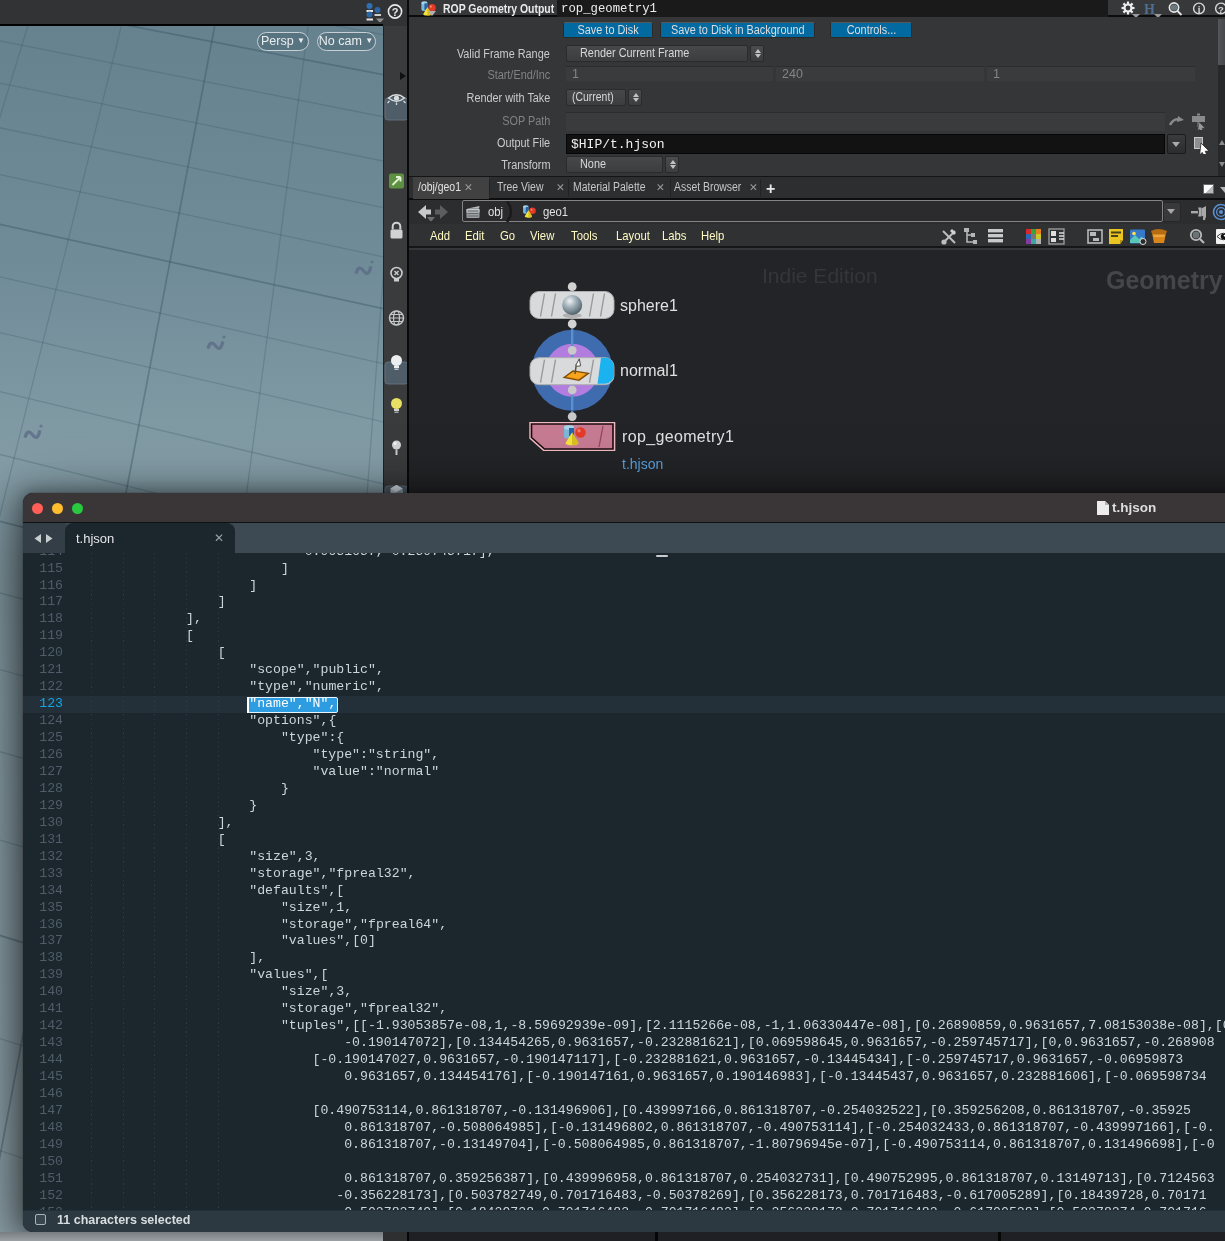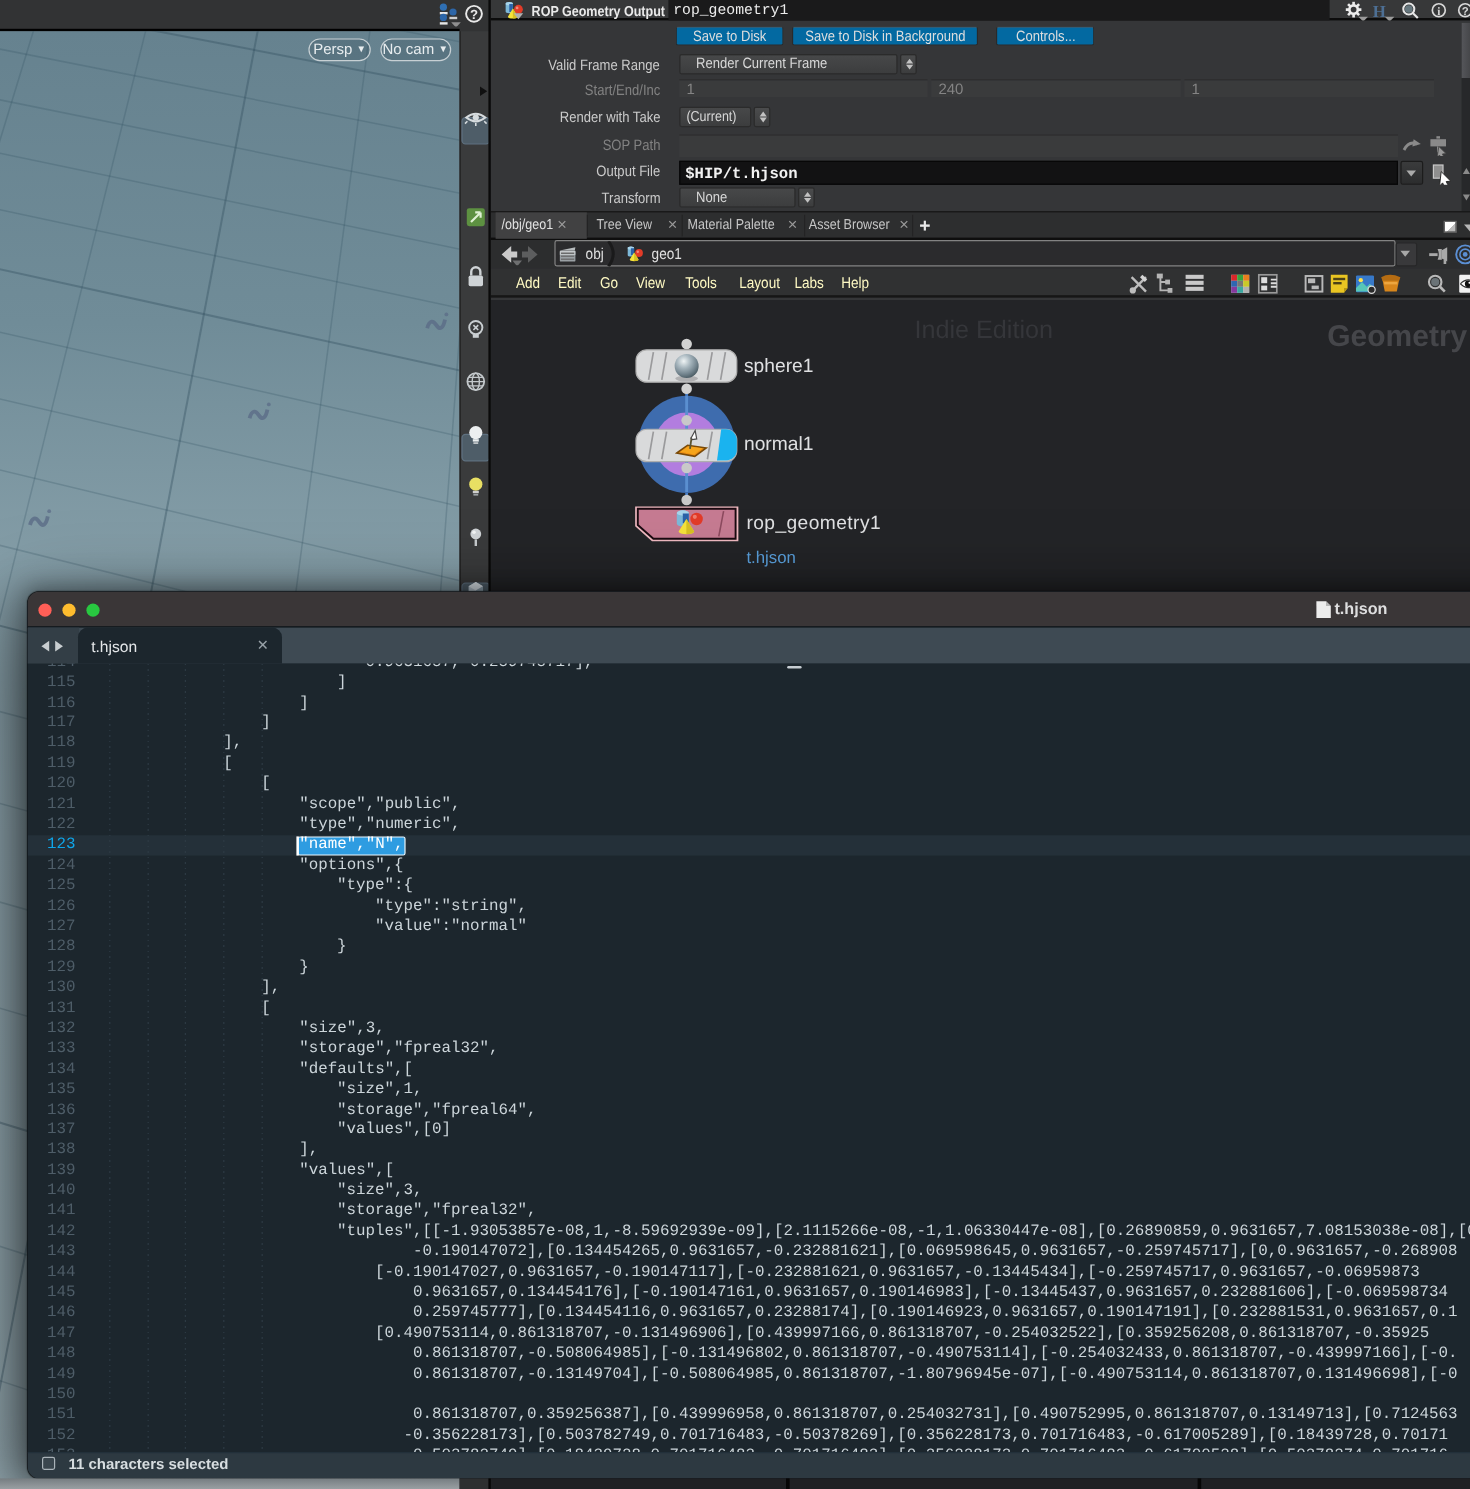--- a/index.html
+++ b/index.html
@@ -477,21 +477,21 @@
 <svg class="abs" style="left:1168px;top:113px" width="40" height="17" viewBox="0 0 40 17">
 <path d="M2,12 q4,-8 11,-5" fill="none" stroke="#8a8a8a" stroke-width="2.4"></path>
 <path d="M10,3 l6,4 -7,2 z" fill="#8a8a8a"></path>
 <rect x="24" y="3" width="13" height="6" fill="#8a8a8a"></rect>
     <rect x="29" y="0.5" width="3" height="2" fill="#8a8a8a"></rect>
 <rect x="29.5" y="9" width="2" height="5" fill="#8a8a8a"></rect>
 <path d="M31,9 l6,6 -3,0.3 1.6,3.4 -2.4,1 -1.6,-3.5 -2,2 z" fill="#999" stroke="#444" stroke-width="0.7"></path>
 </svg>
 <div class="lbl" style="left:400px;top:136px;width:150px"><span class="cr2">Output File</span></div>
 <div class="abs" style="left:566px;top:134px;width:599px;height:20px;background:#121213;border:1px solid #070707"></div>
-<div class="abs" style="left:571px;top:137px;font-family:'Liberation Mono',monospace;font-size:13px;font-weight:bold;color:#f2f2f2">$HIP/t.hjson</div>
+<div class="abs" style="left:571px;top:137px;font-family:'Liberation Mono',monospace;font-size:13px;font-weight:normal;color:#f2f2f2">$HIP/t.hjson</div>
 <div class="abs" style="left:1167px;top:134px;width:19px;height:20px;background:linear-gradient(#3a3b3c,#2c2d2e);border:1px solid #1c1c1c;border-radius:2px"></div>
 <div class="abs" style="left:1172px;top:142px;width:0;height:0;border-left:4.5px solid transparent;border-right:4.5px solid transparent;border-top:5.5px solid #ababab"></div>
 <svg class="abs" style="left:1193px;top:136px" width="18" height="18" viewBox="0 0 18 18">
 <rect x="1" y="1" width="9" height="12" fill="#c9c9c9"></rect>
     <rect x="2" y="2" width="7" height="10" fill="#8f8f8f"></rect>
 <path d="M8,7 l8,8 -3.8,0.3 2,4 -3,1.3 -2,-4.2 -2.6,2.6 z" fill="#fff" stroke="#222" stroke-width="0.8"></path>
 </svg>
 <div class="lbl" style="left:400px;top:158px;width:150px"><span class="cr2">Transform</span></div>
 <div class="dd" style="left:566px;top:156px;width:97px;height:17px;line-height:15px"><span class="cl2">None</span></div>
 <div class="spin" style="left:665px;top:156px;height:17px"></div>
@@ -798,21 +798,20 @@
           <div class="cl" style="top:1001.25px;left:280.93px">"storage","fpreal32",</div>
           <div class="gut" style="top:1018.20px;color:#4e5d68">142</div>
           <div class="cl" style="top:1018.20px;left:280.93px">"tuples",[[-1.93053857e-08,1,-8.59692939e-09],[2.1115266e-08,-1,1.06330447e-08],[0.26890859,0.9631657,7.08153038e-08],[0.259745​</div>
           <div class="gut" style="top:1035.15px;color:#4e5d68">143</div>
           <div class="cl" style="top:1035.15px;left:344.17px">-0.190147072],[0.134454265,0.9631657,-0.232881621],[0.069598645,0.9631657,-0.259745717],[0,0.9631657,-0.268908</div>
           <div class="gut" style="top:1052.10px;color:#4e5d68">144</div>
           <div class="cl" style="top:1052.10px;left:312.55px">[-0.190147027,0.9631657,-0.190147117],[-0.232881621,0.9631657,-0.13445434],[-0.259745717,0.9631657,-0.06959873</div>
           <div class="gut" style="top:1069.05px;color:#4e5d68">145</div>
           <div class="cl" style="top:1069.05px;left:344.17px">0.9631657,0.134454176],[-0.190147161,0.9631657,0.190146983],[-0.13445437,0.9631657,0.232881606],[-0.069598734</div>
           <div class="gut" style="top:1086.00px;color:#4e5d68">146</div>
-          <div class="cl" style="top:1086.00px;left:344.17px">0.259745777],[0.134454116,0.9631657,0.23288174],[0.190146923,0.9631657,0.190147191],[0.232881531,0.9631657,0.1</div>
           <div class="gut" style="top:1102.95px;color:#4e5d68">147</div>
           <div class="cl" style="top:1102.95px;left:312.55px">[0.490753114,0.861318707,-0.131496906],[0.439997166,0.861318707,-0.254032522],[0.359256208,0.861318707,-0.35925</div>
           <div class="gut" style="top:1119.90px;color:#4e5d68">148</div>
           <div class="cl" style="top:1119.90px;left:344.17px">0.861318707,-0.508064985],[-0.131496802,0.861318707,-0.490753114],[-0.254032433,0.861318707,-0.439997166],[-0.</div>
           <div class="gut" style="top:1136.85px;color:#4e5d68">149</div>
           <div class="cl" style="top:1136.85px;left:344.17px">0.861318707,-0.13149704],[-0.508064985,0.861318707,-1.80796945e-07],[-0.490753114,0.861318707,0.131496698],[-0</div>
           <div class="gut" style="top:1153.80px;color:#4e5d68">150</div>
           <div class="gut" style="top:1170.75px;color:#4e5d68">151</div>
           <div class="cl" style="top:1170.75px;left:344.17px">0.861318707,0.359256387],[0.439996958,0.861318707,0.254032731],[0.490752995,0.861318707,0.13149713],[0.7124563</div>
           <div class="gut" style="top:1187.70px;color:#4e5d68">152</div>

